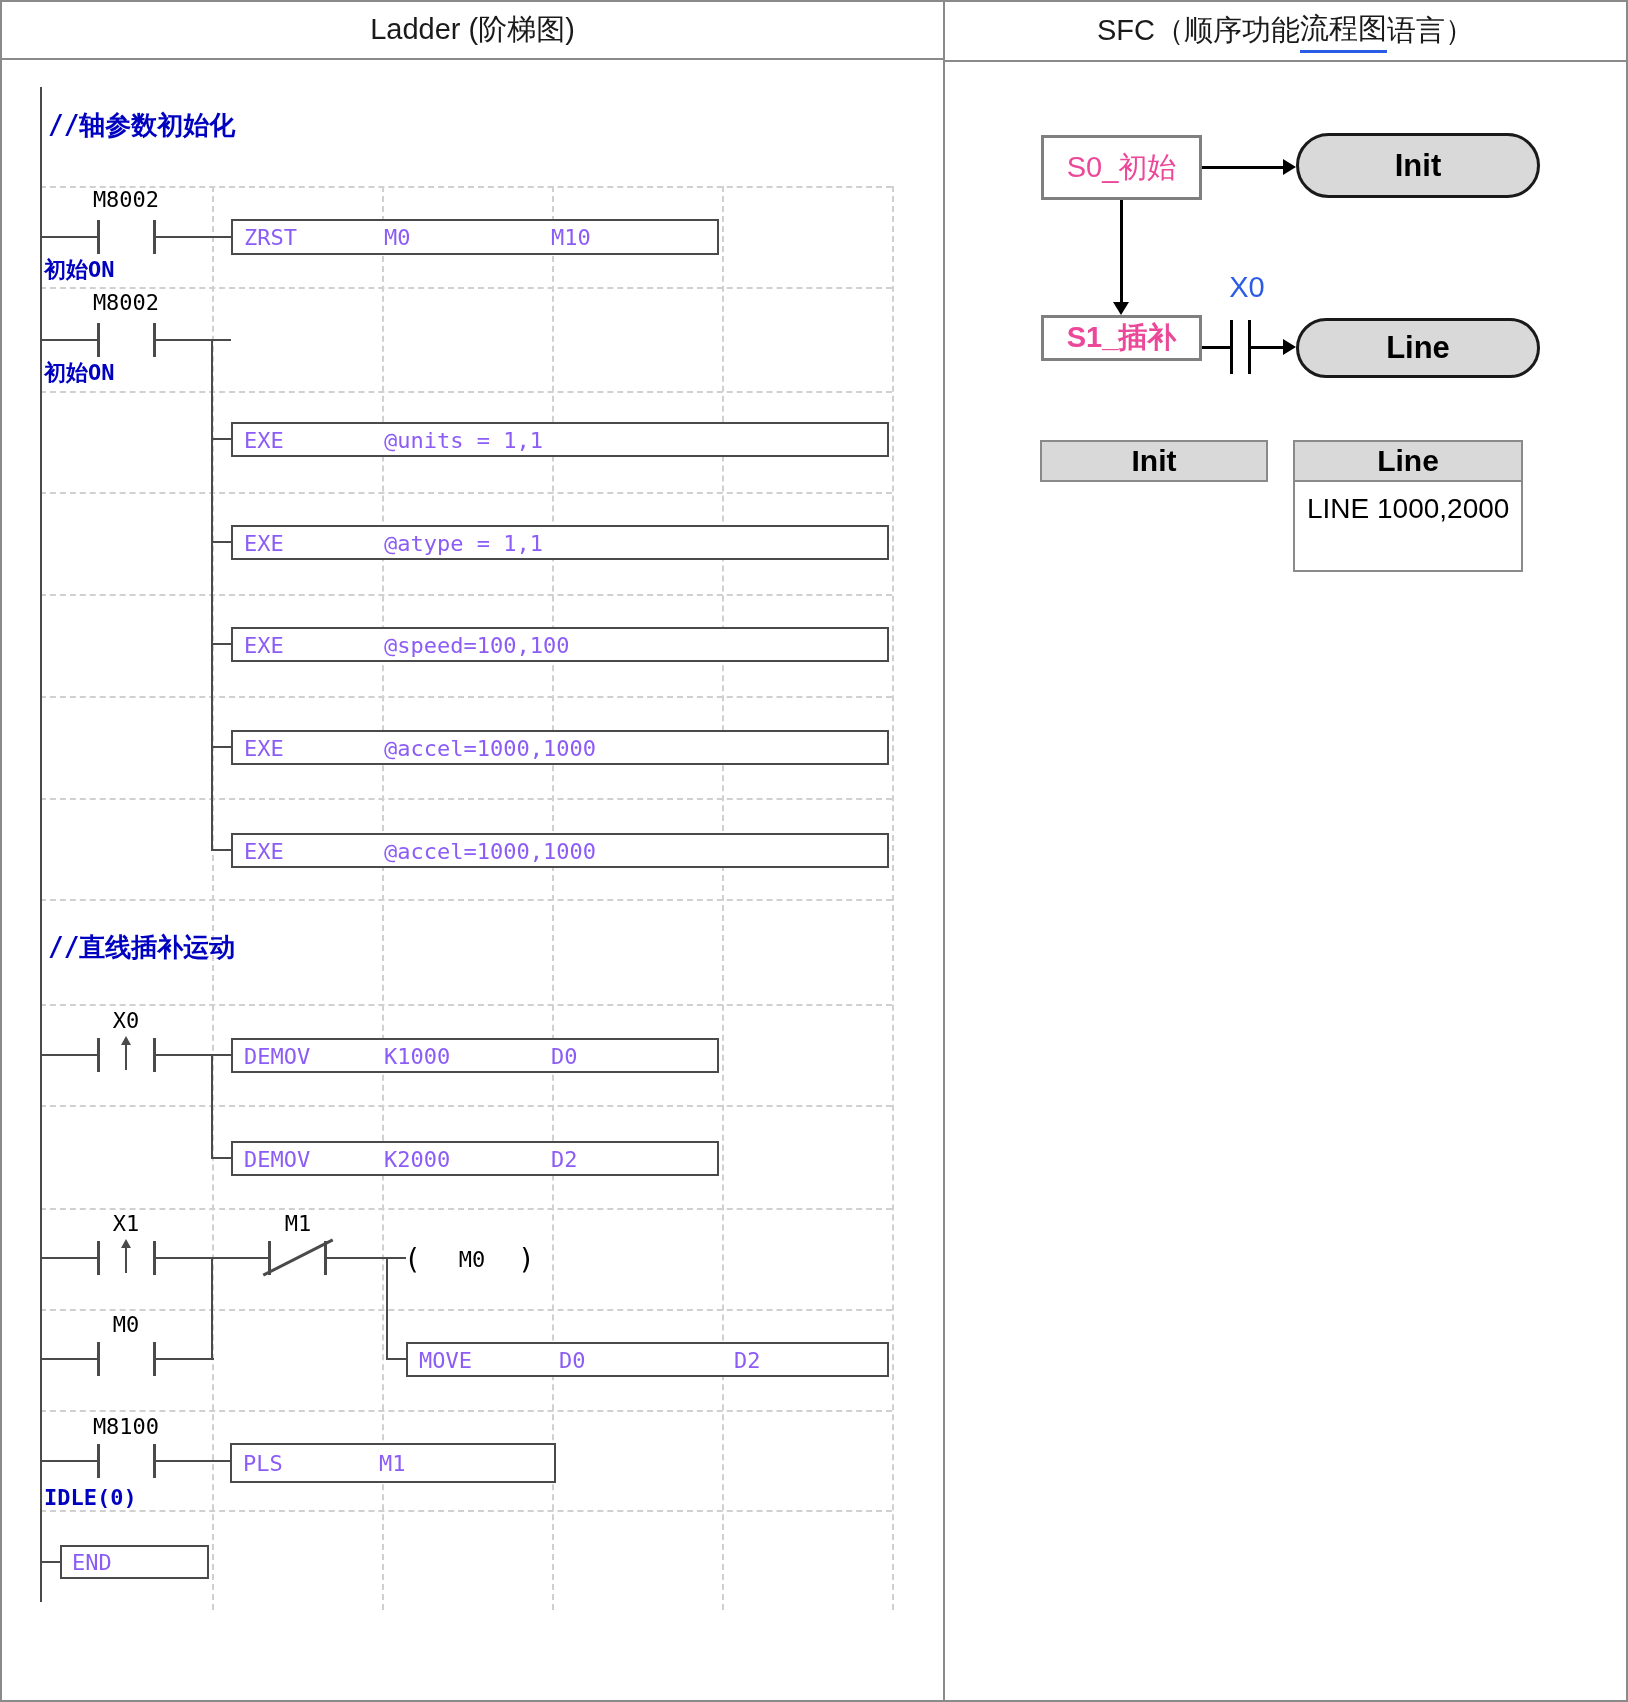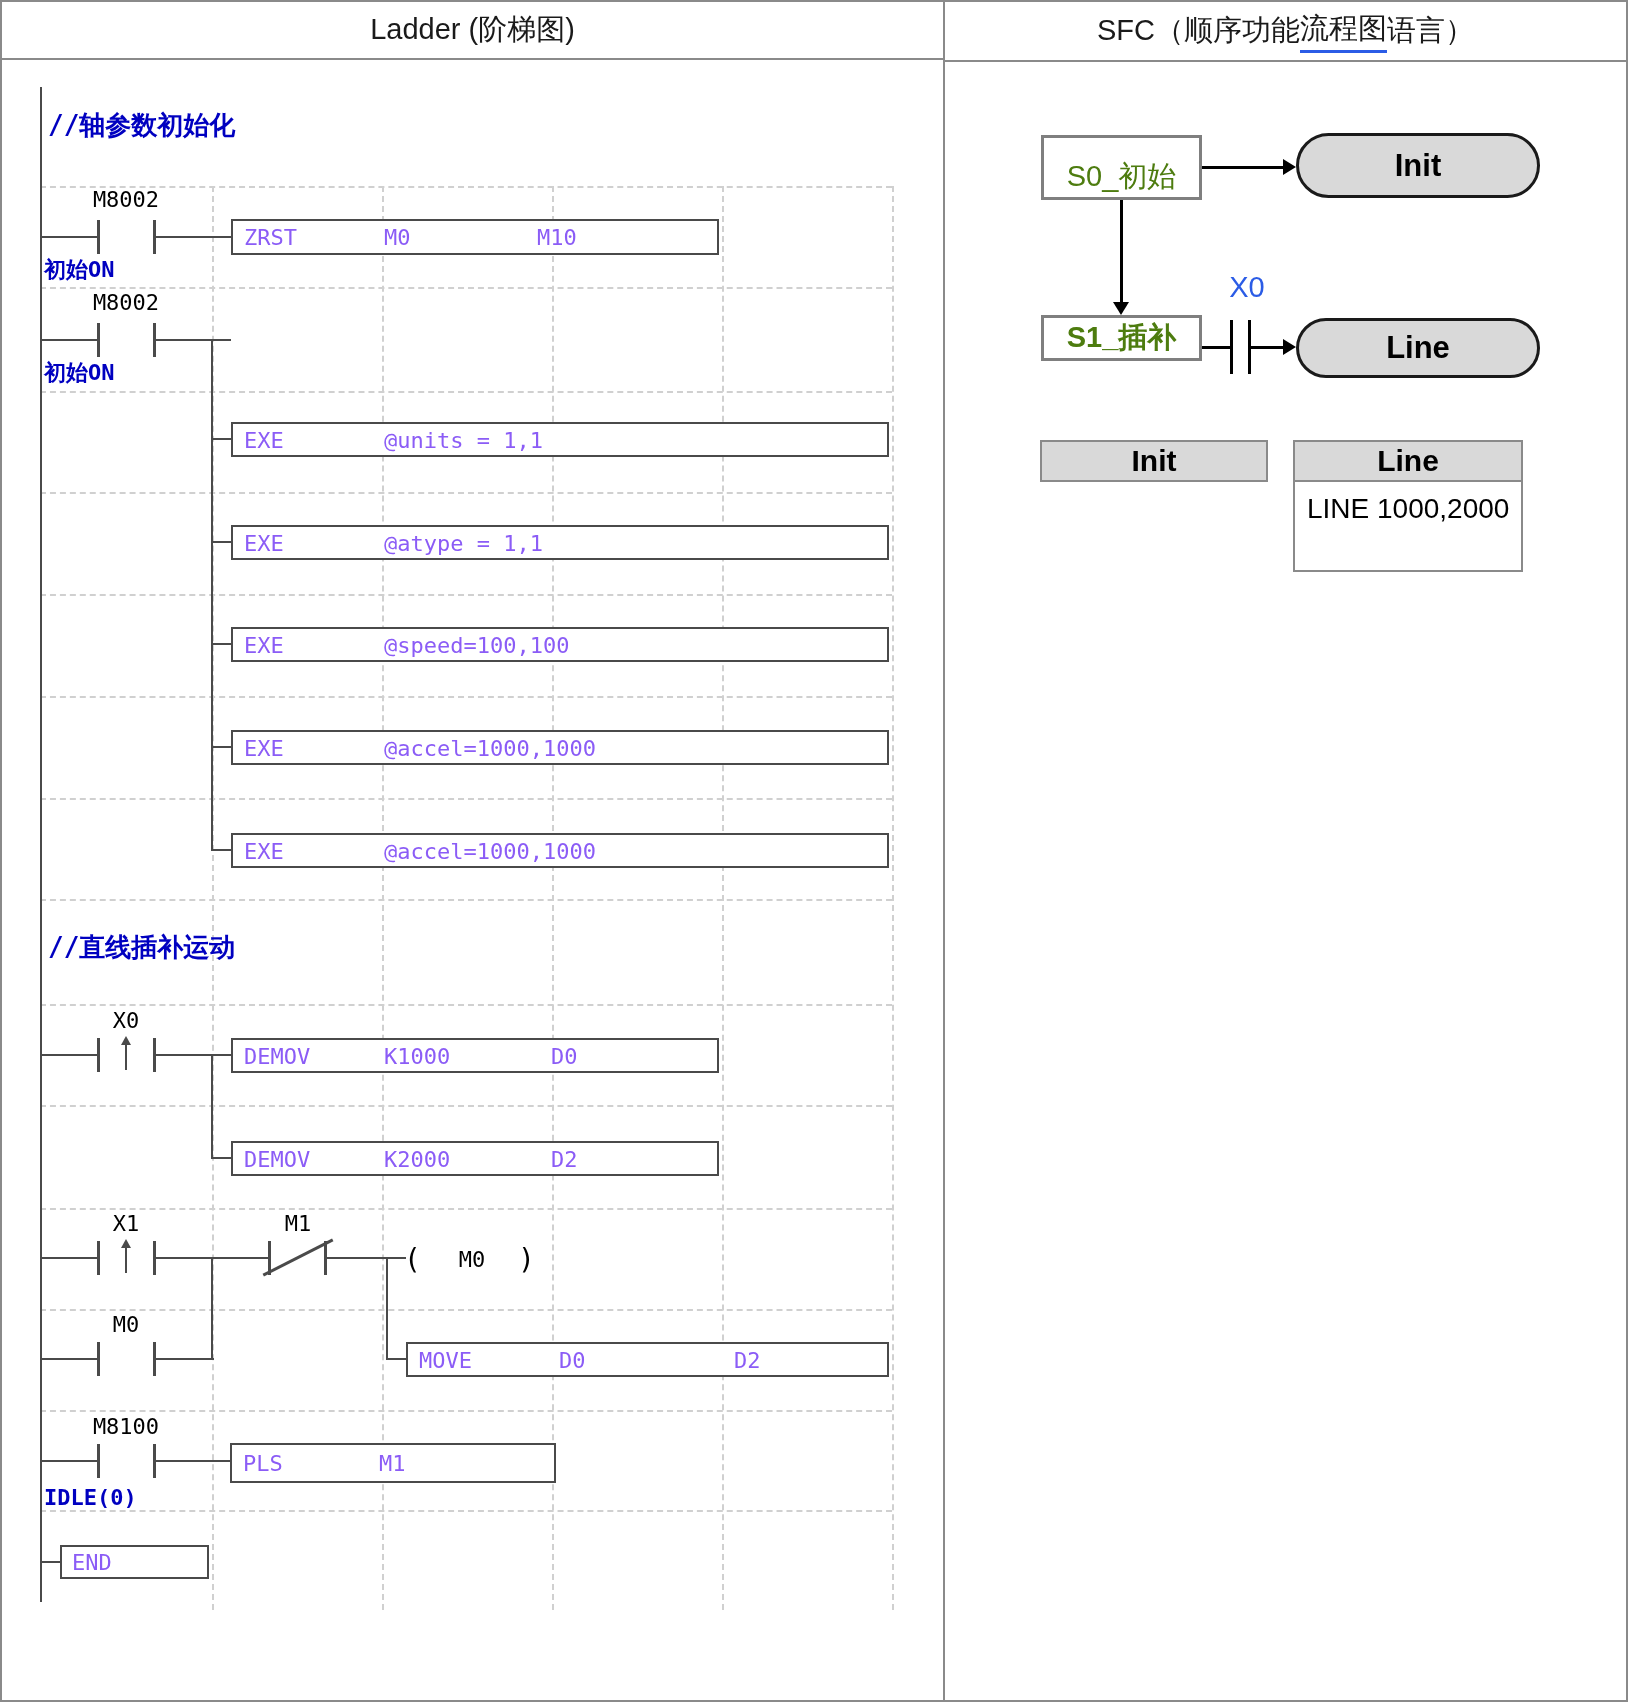--- a/index.html
+++ b/index.html
@@ -37,21 +37,21 @@
   .cbar.l{left:0;} .cbar.r{right:0;}
   .edge{position:absolute;left:28px;top:5px;width:2px;height:27px;background:#4a4a4a;}
   .edge:before{content:"";position:absolute;left:-4px;top:-7px;width:0;height:0;
                border-left:5px solid transparent;border-right:5px solid transparent;
                border-bottom:9px solid #4a4a4a;}
   .slash{position:absolute;left:-9px;top:15px;width:78px;height:3px;background:#4a4a4a;
          transform:rotate(-27deg);}
   .coil-p{position:absolute;font:28px "DejaVu Sans Mono","Liberation Mono",monospace;color:#000;z-index:3;}
   
   .sbox{position:absolute;box-sizing:border-box;border:3px solid #7f7f7f;background:#fff;
-        display:flex;align-items:flex-end;justify-content:center;font-size:29px;color:#4d7c0f;z-index:3;}
+        display:flex;align-items:center;justify-content:center;font-size:29px;color:#ec4899;z-index:3;}
   .pill{position:absolute;box-sizing:border-box;border:3px solid #1a1a1a;background:#d9d9d9;
         display:flex;align-items:center;justify-content:center;font-size:31px;font-weight:bold;color:#000;z-index:3;}
   .aline{position:absolute;background:#000;z-index:2;}
   .ahead-r{position:absolute;width:0;height:0;border-top:8px solid transparent;
            border-bottom:8px solid transparent;border-left:13px solid #000;z-index:2;}
   .ahead-d{position:absolute;width:0;height:0;border-left:8px solid transparent;
            border-right:8px solid transparent;border-top:13px solid #000;z-index:2;}
   .tbar{position:absolute;width:3px;height:54px;background:#000;z-index:3;}
   .x0lbl{position:absolute;left:1205px;top:269px;width:80px;text-align:center;
          font-size:29px;color:#2b5ce6;z-index:4;}
@@ -132,21 +132,21 @@
 
   <div class="lbl" style="left:69px;top:185px;">M8002</div>
   <div class="contact" style="left:95px;top:218px;">
     <div class="cbar l"></div>
     <div class="cbar r"></div>
   </div>
   <div class="note" style="top:253px;">初始ON</div>
   <div class="ibox" style="left:229px;top:217px;width:488px;height:36px;">
     <span style="left:11px;">ZRST</span>
     <span style="left:151px;">M0</span>
-    <span style="left:304px;">M10</span>
+    <span style="left:318px;">M10</span>
   </div>
 
   <div class="lbl" style="left:69px;top:288px;">M8002</div>
   <div class="contact" style="left:95px;top:321px;">
     <div class="cbar l"></div>
     <div class="cbar r"></div>
   </div>
   <div class="note" style="top:356px;">初始ON</div>
 
   <div class="ibox" style="left:229px;top:420px;width:658px;height:35px;">

